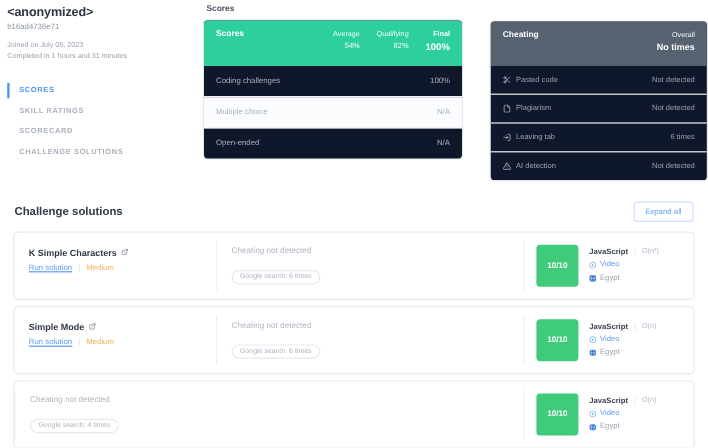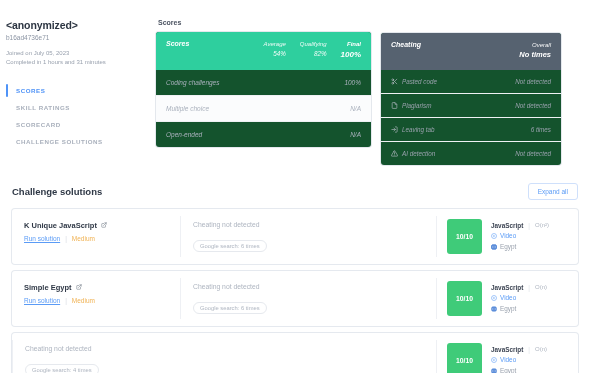--- a/index.html
+++ b/index.html
@@ -6,21 +6,21 @@
   html, body {
     width: 590px; height: 373px;
     background: #ffffff;
     font-family: "Liberation Sans", sans-serif;
     overflow: hidden;
     color: #3a4250;
   }
   .page { position: relative; width: 590px; height: 373px; }
 
   
-  .top { display: flex; padding: 15px 6px 0 6px; gap: 10px; }
+  .top { display: flex; padding: 0 6px 0 6px; gap: 24px; }
 
   
   .profile { width: 140px; flex: 0 0 140px; padding-top: 4px; }
   .profile-name {
     font-size: 10.5px; font-weight: bold; color: #2c3542;
     letter-spacing: -0.1px; margin-bottom: 3px;
   }
   .profile-id { font-size: 6.5px; color: #8b94a3; margin-bottom: 8px; }
   .profile-meta { font-size: 6px; color: #99a1ae; line-height: 1.55; }
 
@@ -38,22 +38,21 @@
 
   
   .scores-col { width: 215px; flex: 0 0 215px; }
   .section-label {
     font-size: 7px; font-weight: bold; color: #4a5260;
     margin: 4px 0 6px 2px;
   }
   .card {
     border-radius: 3px; overflow: hidden;
     box-shadow: 0 0 0 1px rgba(225,229,235,0.9);
-    background: #14532d;
-    font-style: italic;
+    background: #0f172a;
   }
   .scores-head {
     background: #2ecf9e; color: #fff; display: flex; align-items: flex-start;
     padding: 8px 10px 9px 10px;
   }
   .scores-head .title { font-size: 7px; font-weight: bold; flex: 1; }
   .sh-col { text-align: right; margin-left: 14px; }
   .sh-col .lbl { font-size: 6px; opacity: 0.92; display: block; line-height: 1.5; }
   .sh-col .val { font-size: 6.3px; display: block; line-height: 1.45; opacity: 0.95;}
   .sh-col.final .lbl { font-weight: bold; opacity: 1; }
@@ -267,21 +266,21 @@
   <div class="cs-header">
     <div class="cs-title">Challenge solutions</div>
     <button class="expand-btn">Expand all</button>
   </div>
 
   <div class="cs-list">
 
     <div class="sol-card">
       <div class="sol-left">
         <div class="sol-name">
-          <span>K Unique JavaScript</span>
+          <span>K Simple Characters</span>
           <span class="ext-icon">
             <svg width="6" height="6" viewBox="0 0 24 24" fill="none" stroke="currentColor" stroke-width="2.4" stroke-linecap="round" stroke-linejoin="round">
                 <path d="M18 13v6a2 2 0 0 1-2 2H5a2 2 0 0 1-2-2V8a2 2 0 0 1 2-2h6"></path>
                 <polyline points="15 3 21 3 21 9"></polyline>
                 <line x1="10" y1="14" x2="21" y2="3"></line>
               </svg>
           </span>
         </div>
         <div class="sol-sub">
           <span class="run-link">Run solution</span>
@@ -321,21 +320,21 @@
             </span>
             <span>Egypt</span>
           </div>
         </div>
       </div>
     </div>
 
     <div class="sol-card">
       <div class="sol-left">
         <div class="sol-name">
-          <span>Simple Egypt</span>
+          <span>Simple Mode</span>
           <span class="ext-icon">
             <svg width="6" height="6" viewBox="0 0 24 24" fill="none" stroke="currentColor" stroke-width="2.4" stroke-linecap="round" stroke-linejoin="round">
                 <path d="M18 13v6a2 2 0 0 1-2 2H5a2 2 0 0 1-2-2V8a2 2 0 0 1 2-2h6"></path>
                 <polyline points="15 3 21 3 21 9"></polyline>
                 <line x1="10" y1="14" x2="21" y2="3"></line>
               </svg>
           </span>
         </div>
         <div class="sol-sub">
           <span class="run-link">Run solution</span>

